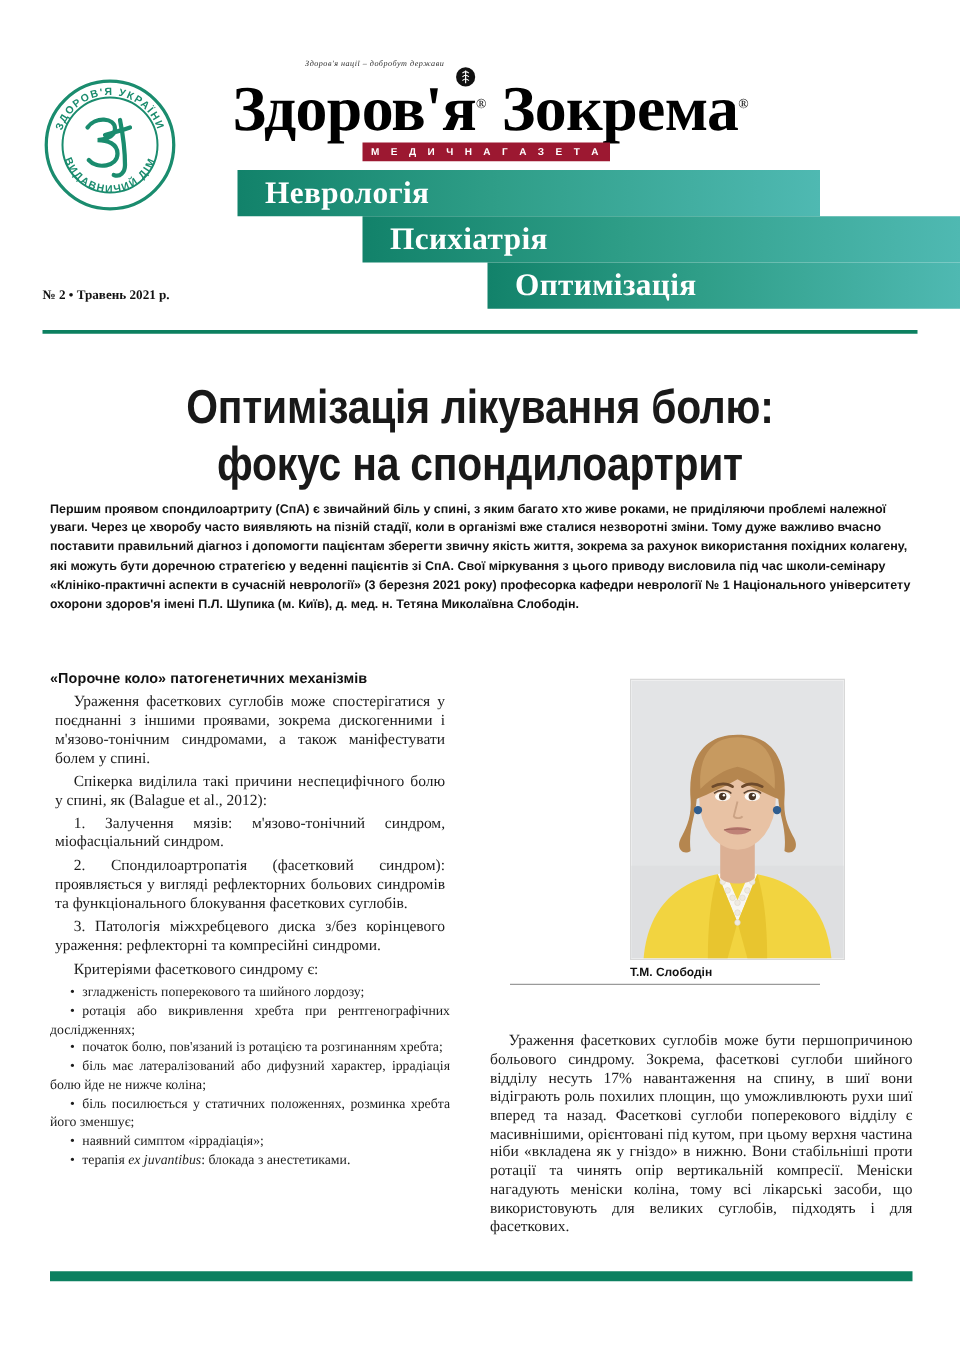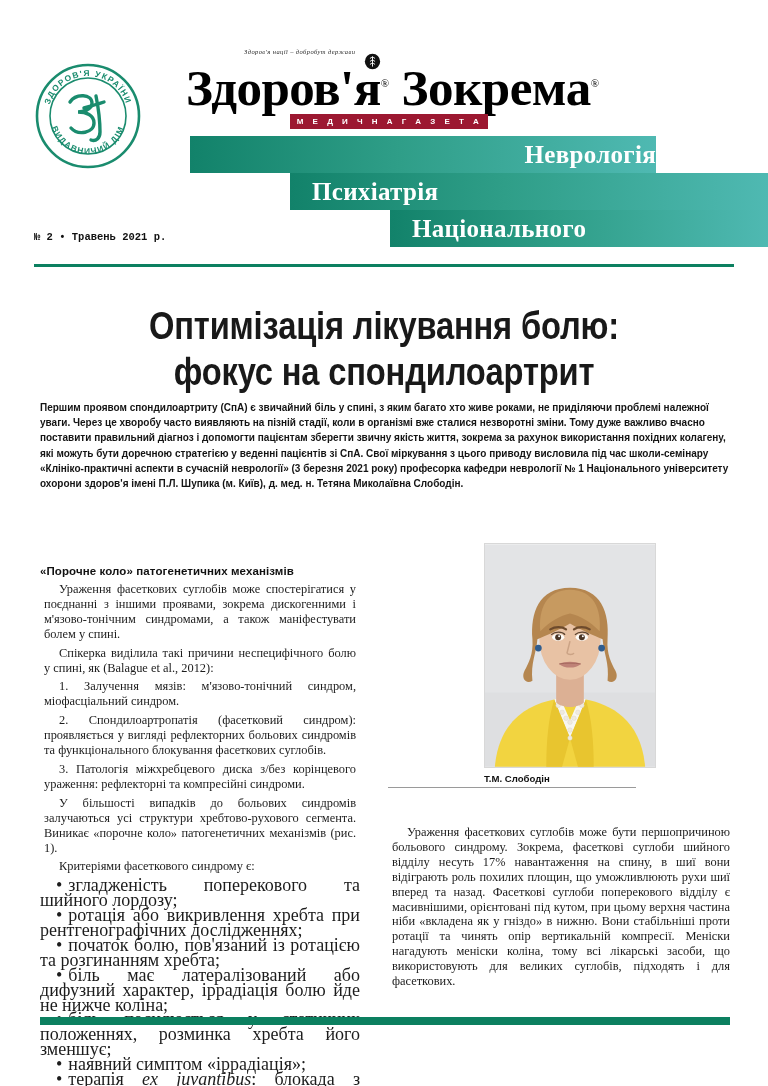--- a/index.html
+++ b/index.html
@@ -102,39 +102,39 @@
     width: 578px;
     height: 110px;
   }
   .band {
     position: absolute;
     height: 37px;
     background: linear-gradient(to right, #12826a 0%, #2f9e88 45%, #4fb9b2 100%);
     display: flex;
     align-items: center;
   }
-  .band-1 { left: 0;   top: 0;  width: 466px; justify-content: flex-end; }
+  .band-1 { left: 0;   top: 0;  width: 466px; }
   .band-2 { left: 100px; top: 37px; width: 478px; }
   .band-3 { left: 200px; top: 74px; width: 378px; }
   .band-label {
     font-family: "Liberation Serif", "DejaVu Serif", serif;
     font-weight: bold;
     font-size: 25px;
     color: #ffffff;
     letter-spacing: .3px;
     white-space: nowrap;
   }
   .band-1 .band-label { margin-left: 22px; }
   .band-2 .band-label { margin-left: 22px; }
   .band-3 .band-label { margin-left: 22px; }
 
   .issue-line {
     position: absolute;
     left: 34px; top: 231px;
-    font-family: Liberation Mono, monospace;
+    font-family: Liberation Serif, serif;
     font-weight: bold;
     font-size: 10.5px;
     color: #111;
     white-space: nowrap;
   }
 
   .rule-top {
     position: absolute;
     left: 34px; top: 264px;
     width: 700px; height: 3px;
@@ -178,53 +178,52 @@
     width: 320px;
   }
   .subhead {
     font-family: "Liberation Sans Narrow", "Liberation Sans", sans-serif;
     font-weight: bold;
     font-size: 11.5px;
     line-height: 14px;
     color: #111;
     margin-bottom: 3px;
     letter-spacing: .1px;
-    margin-top: 28px;
   }
   .body-p {
     font-family: "Liberation Serif", "DejaVu Serif", serif;
     font-size: 12.4px;
     line-height: 14.9px;
     text-align: justify;
     text-indent: 15px;
     margin: 4px;
     color: #1c1c1c;
     hyphens: auto;
   }
   .bullet {
     font-family: "Liberation Serif", "DejaVu Serif", serif;
-    font-size: 18px;
+    font-size: 11px;
     line-height: 14.9px;
     text-align: justify;
     margin: 0;
     padding-left: 0;
     text-indent: 0;
     color: #1c1c1c;
   }
   .bullet::before {
     content: "\2022";
     margin-left: 16px;
     margin-right: 6px;
   }
   .bullet i { font-style: italic; }
 
   
   .portrait-wrap {
     position: absolute;
-    left: 484px; top: 543px;
+    left: 504px; top: 543px;
     width: 188px;
   }
   .portrait {
     width: 172px; height: 225px;
     display: block;
     border: 1px solid #d8d8d8;
   }
   .caption {
     margin-top: 5px;
     font-family: "Liberation Sans", sans-serif;
@@ -311,21 +310,21 @@
   </div>
 
   <div class="banner-stack">
     <div class="band band-1">
       <span class="band-label">Неврологія</span>
     </div>
     <div class="band band-2">
       <span class="band-label">Психіатрія</span>
     </div>
     <div class="band band-3">
-      <span class="band-label">Національного</span>
+      <span class="band-label">Оптимізація</span>
     </div>
   </div>
 
   <div class="issue-line">№ 2 • Травень 2021 р.</div>
 </div>
 
 <div class="rule-top"></div>
 
 <h1 class="headline">
   <span>Оптимізація лікування болю:</span>
@@ -334,21 +333,20 @@
 
 <div class="lead">Першим проявом спондилоартриту (СпА) є звичайний біль у спині, з яким багато хто живе роками, не приділяючи проблемі належної уваги. Через це хворобу часто виявляють на пізній стадії, коли в організмі вже сталися незворотні зміни. Тому дуже важливо вчасно поставити правильний діагноз і допомогти пацієнтам зберегти звичну якість життя, зокрема за рахунок використання похідних колагену, які можуть бути доречною стратегією у веденні пацієнтів зі СпА. Свої міркування з цього приводу висловила під час школи-семінару «Клініко-практичні аспекти в сучасній неврології» (3 березня 2021 року) професорка кафедри неврології № 1 Національного університету охорони здоров'я імені П.Л. Шупика (м. Київ), д. мед. н. Тетяна Миколаївна Слободін.</div>
 
 <div class="col-left">
   <div class="subhead">«Порочне коло» патогенетичних механізмів</div>
   <p class="body-p">Ураження фасеткових суглобів може спостерігатися у поєднанні з іншими проявами, зокрема дискогенними і м'язово-тонічним синдромами, а також маніфестувати болем у спині.</p>
   <p class="body-p">Спікерка виділила такі причини неспецифічного болю у спині, як (Balague et al., 2012):</p>
   <p class="body-p">1. Залучення мязів: м'язово-тонічний синдром, міофасціальний синдром.</p>
   <p class="body-p">2. Спондилоартропатія (фасетковий синдром): проявляється у вигляді рефлекторних больових синдромів та функціонального блокування фасеткових суглобів.</p>
   <p class="body-p">3. Патологія міжхребцевого диска з/без корінцевого ураження: рефлекторні та компресійні синдроми.</p>
-  <p class="body-p">У більшості випадків до больових синдромів залучаються усі структури хребтово-рухового сегмента. Виникає «порочне коло» патогенетичних механізмів (рис. 1).</p>
   <p class="body-p">Критеріями фасеткового синдрому є:</p>
 
   <p class="bullet">згладженість поперекового та шийного лордозу;</p>
   <p class="bullet">ротація або викривлення хребта при рентгенографічних дослідженнях;</p>
   <p class="bullet">початок болю, пов'язаний із ротацією та розгинанням хребта;</p>
   <p class="bullet">біль має латералізований або дифузний характер, іррадіація болю йде не нижче коліна;</p>
   <p class="bullet">біль посилюється у статичних положеннях, розминка хребта його зменшує;</p>
   <p class="bullet">наявний симптом «іррадіація»;</p>
   <p class="bullet"><span>терапія </span><i>ex juvantibus</i><span>: блокада з анестетиками.</span></p>
 </div>

